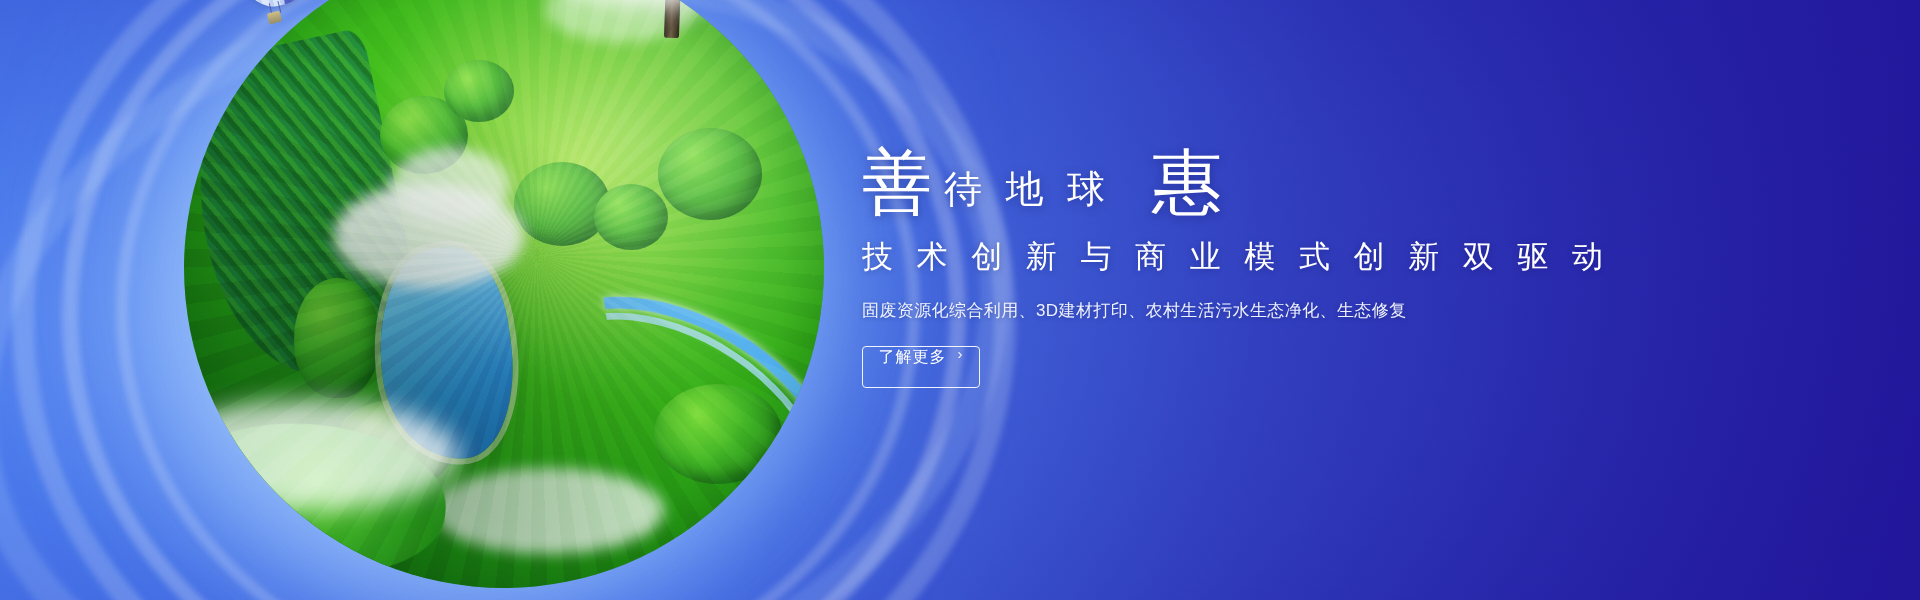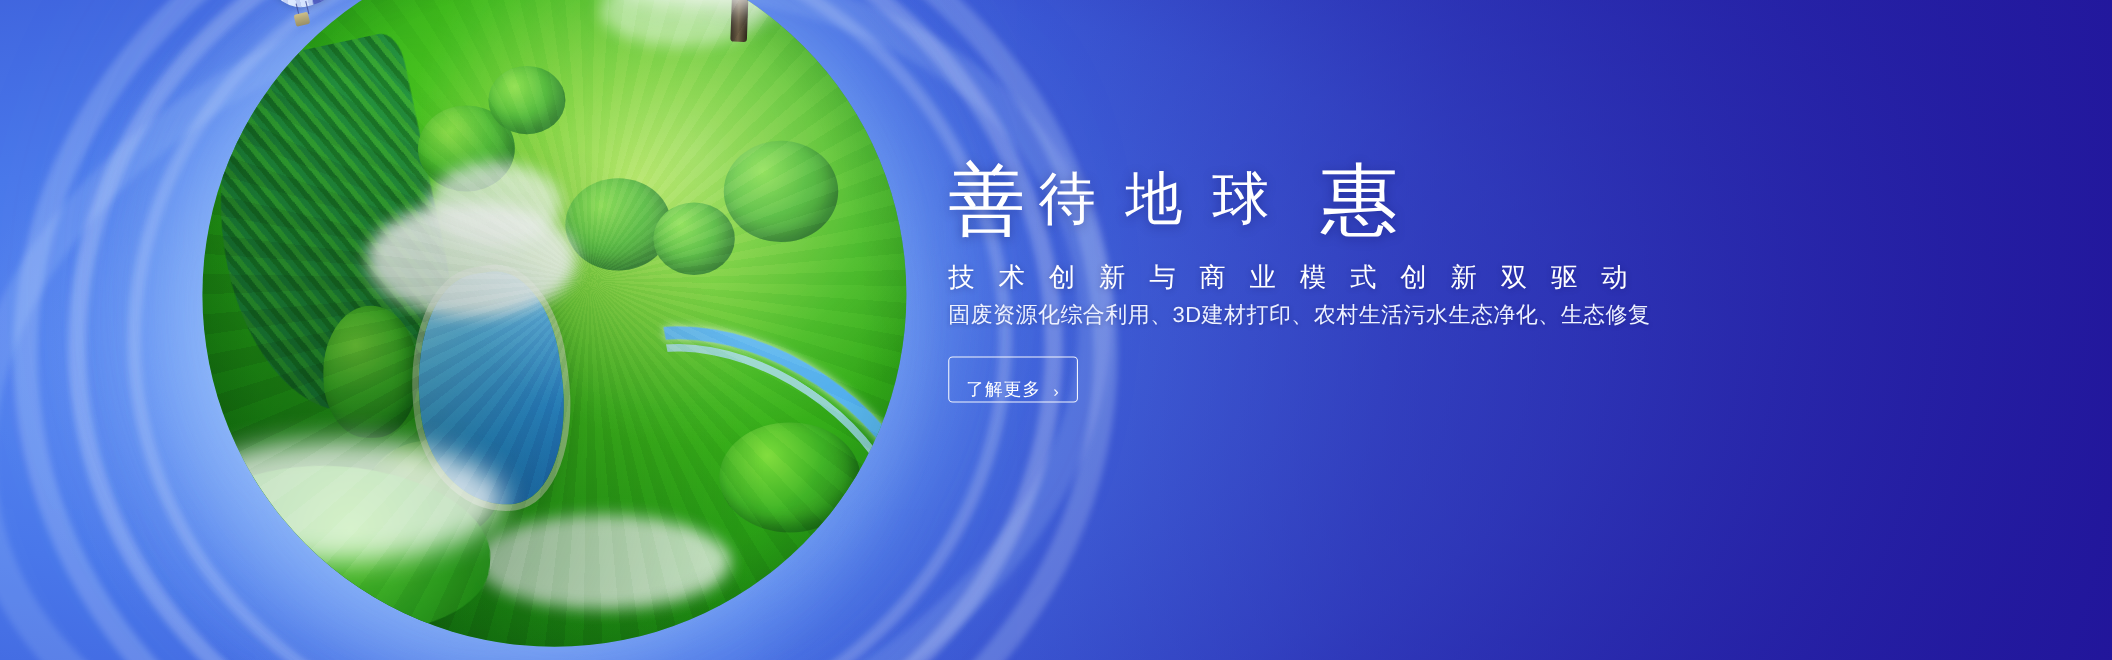--- a/index.html
+++ b/index.html
@@ -178,38 +178,38 @@
     display:flex;align-items:flex-end;gap:0;color:#ffffff;white-space:nowrap;
     font-family:"Liberation Serif","DejaVu Serif",serif;
     text-shadow:0 2px 10px rgba(10,10,70,.35);
     height:86px;
   }
   .hl-big{
     font-size:70px;line-height:1;font-weight:400;letter-spacing:0;
     position:relative;top:4px;
   }
   .hl-small{
-    font-size:52px;line-height:1;font-weight:400;letter-spacing:7px;
+    font-size:38px;line-height:1;font-weight:400;letter-spacing:7px;
     padding-left:12px;position:relative;top:-6px;
   }
   .hl-gap{width:40px;}
 
   .subtitle{
     margin-top:22px;color:#ffffff;white-space:nowrap;
-    font-size:24px;letter-spacing:7.5px;font-weight:400;
+    font-size:31px;letter-spacing:7.5px;font-weight:400;
     text-shadow:0 1px 6px rgba(10,10,70,.30);
   }
   .desc{
-    margin-top:5px;color:#eef2ff;white-space:nowrap;
-    font-size:20px;letter-spacing:.4px;font-weight:400;
+    margin-top:21px;color:#eef2ff;white-space:nowrap;
+    font-size:17px;letter-spacing:.4px;font-weight:400;
     text-shadow:0 1px 5px rgba(10,10,70,.30);
   }
 
   .cta{
-    margin-top:24px;display:inline-flex;align-items:flex-end;justify-content:center;gap:11px;
+    margin-top:24px;display:inline-flex;align-items:flex-start;justify-content:center;gap:11px;
     width:116px;height:40px;box-sizing:content-box;
     padding:0 0;
     border:1px solid rgba(255,255,255,.92);
     border-radius:4px;background:transparent;color:#ffffff;
     font-size:16px;letter-spacing:1px;cursor:pointer;
   }
   .cta-label{white-space:nowrap;}
   .cta-chev{font-size:15px;line-height:1;opacity:.95;transform:translateY(-1px);}
 </style>
 </head>

